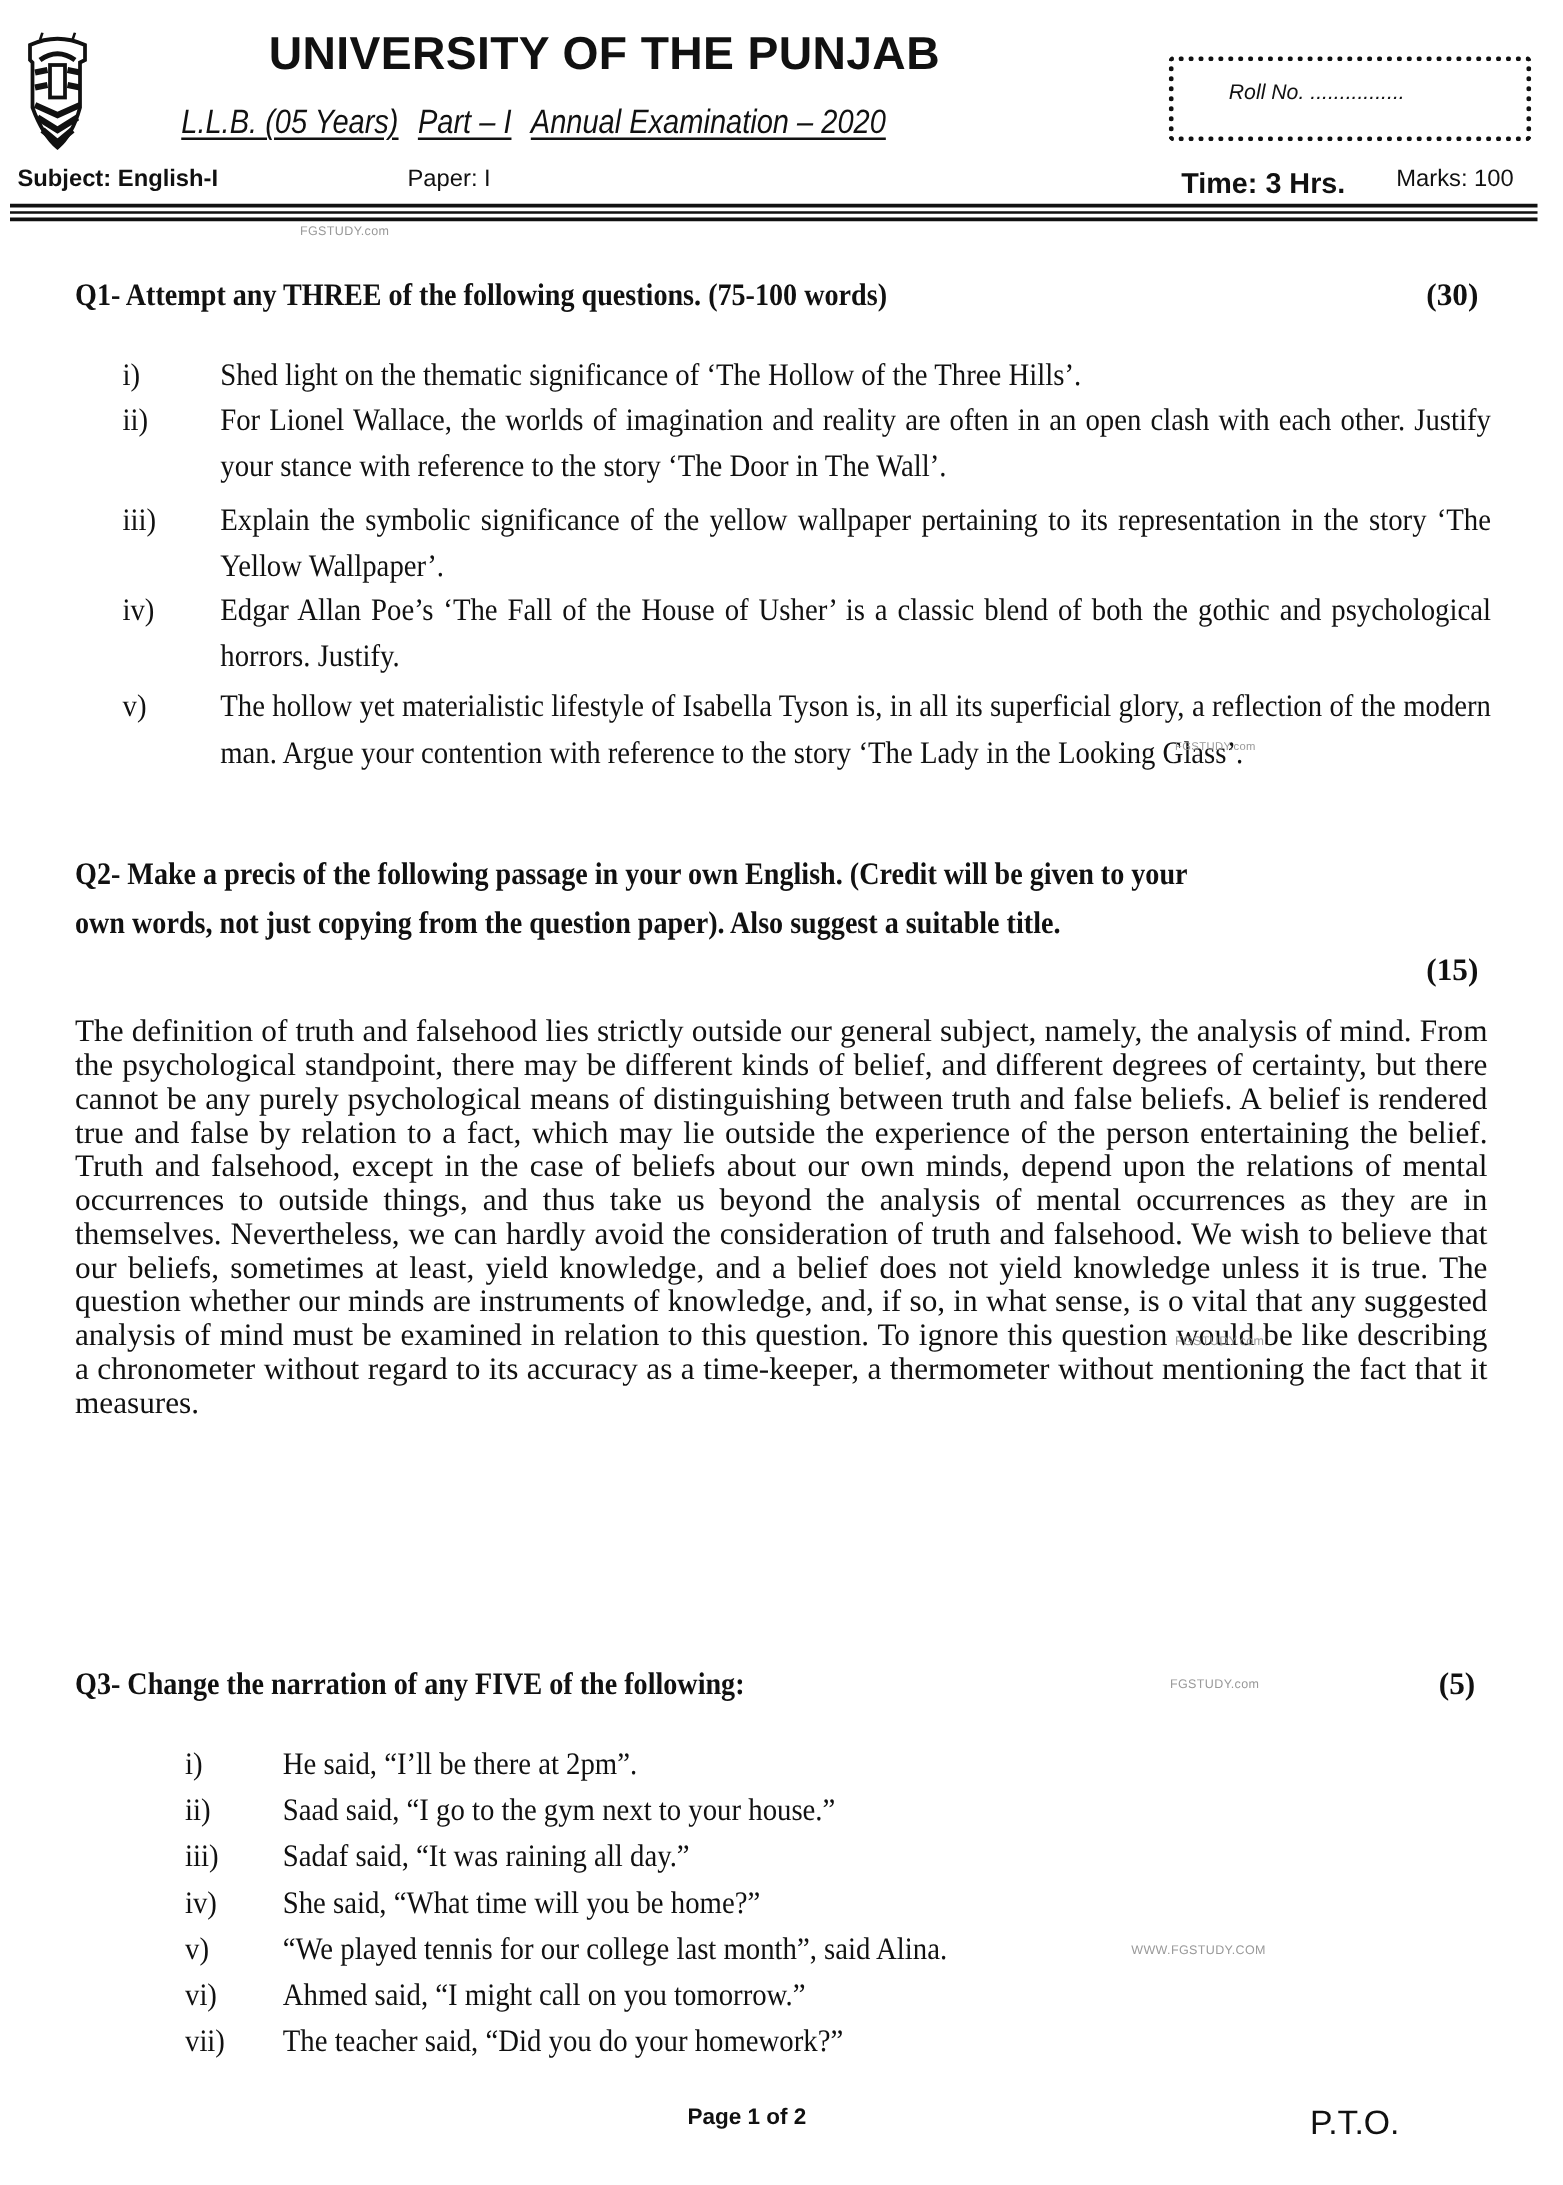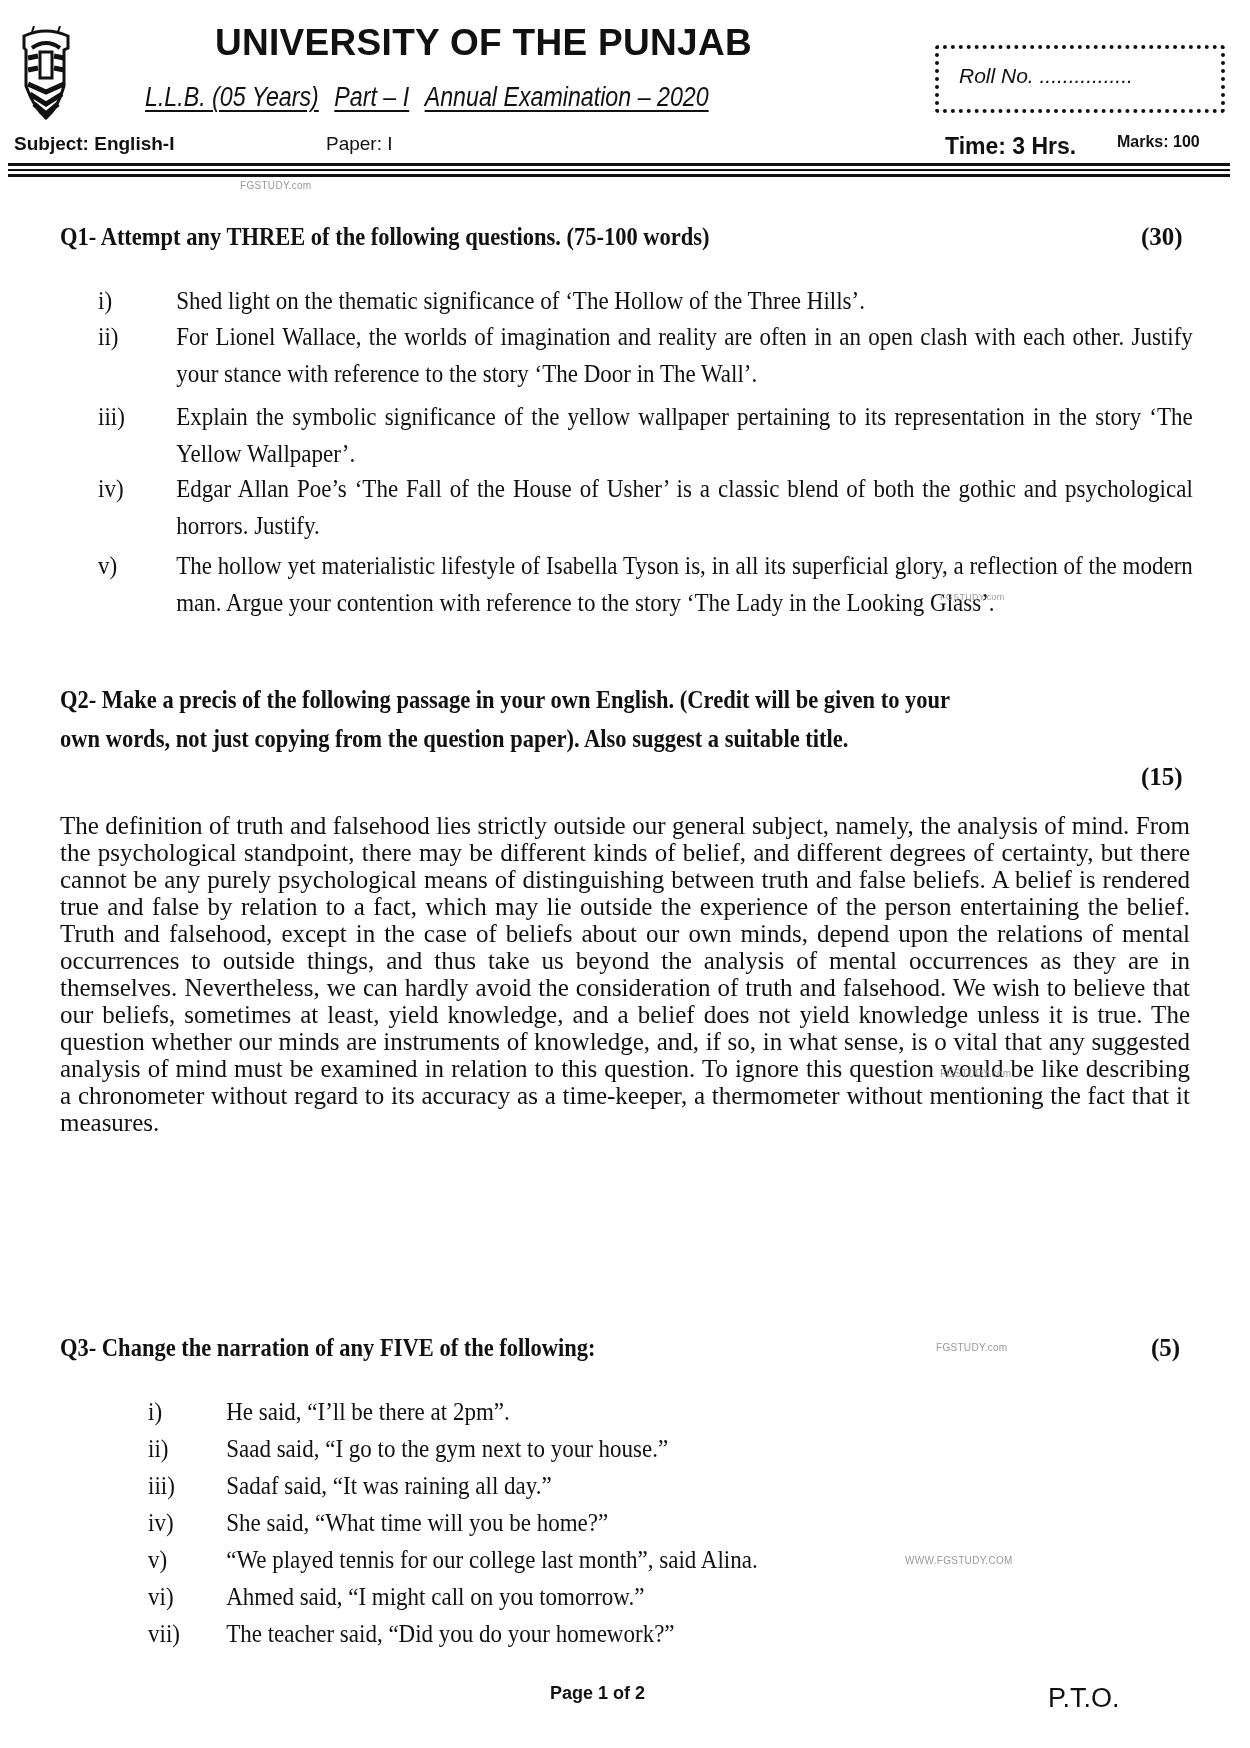--- a/index.html
+++ b/index.html
@@ -7,25 +7,25 @@
     .sans { font-family: "Liberation Sans", "DejaVu Sans", sans-serif; }
     .serif { font-family: "Liberation Serif", "DejaVu Serif", serif; }
 
     
     .logo { position: absolute; left: 18px; top: 26px; width: 56px; height: 96px; }
     .uni-title { position: absolute; left: 215px; top: 22px; font-size: 37px; font-weight: bold; letter-spacing: 0.3px; }
     .exam-line { position: absolute; left: 145px; top: 82px; font-size: 27px; font-style: italic; transform: scaleX(0.86); transform-origin: left top; white-space: nowrap; }
     .exam-line span { text-decoration: underline; text-decoration-thickness: 2px; text-underline-offset: 4px; }
     .exam-line .gap { display: inline-block; width: 18px; }
     .roll-box { position: absolute; left: 935px; top: 45px; width: 290px; height: 68px; border: 4px dotted #111; border-radius: 4px; box-sizing: border-box; }
-    .roll-box .label { position: absolute; left: 20px; top: 15px; font-size: 21px; font-style: italic; }
+    .roll-box .label { position: absolute; left: 44px; top: 15px; font-size: 17px; font-style: italic; }
     .meta-subject { position: absolute; left: 14px; top: 133px; font-size: 19px; font-weight: bold; text-align: center; }
     .meta-paper { position: absolute; left: 326px; top: 133px; font-size: 19px; font-weight: normal; }
     .meta-time { position: absolute; left: 945px; top: 133px; font-size: 23px; font-weight: bold; }
-    .meta-marks { position: absolute; left: 1117px; top: 133px; font-size: 16px; font-weight: bold; text-align: right; }
+    .meta-marks { position: absolute; left: 1117px; top: 133px; font-size: 19px; font-weight: normal; text-align: right; }
     .rule { position: absolute; left: 8px; width: 1222px; background: #111; }
     .watermark { position: absolute; font-size: 10px; color: #999; font-family: "Liberation Sans", sans-serif; letter-spacing: 0.3px; }
 
     
     .q-heading { position: absolute; left: 60px; font-size: 25px; font-weight: bold; transform: scaleX(0.9); transform-origin: left top; white-space: nowrap; }
     .q-marks { position: absolute; font-size: 25px; font-weight: bold; margin-left: 41px; }
     .item { position: absolute; font-size: 25px; line-height: 37px; transform-origin: left top; }
     .item .num { position: absolute; left: 0; top: 0; }
     .item .txt { position: absolute; top: 0; text-align: justify; }
     .passage { position: absolute; left: 60px; top: 812px; width: 1130px; font-size: 25px; line-height: 27px; text-align: justify; text-align-last: left; }

